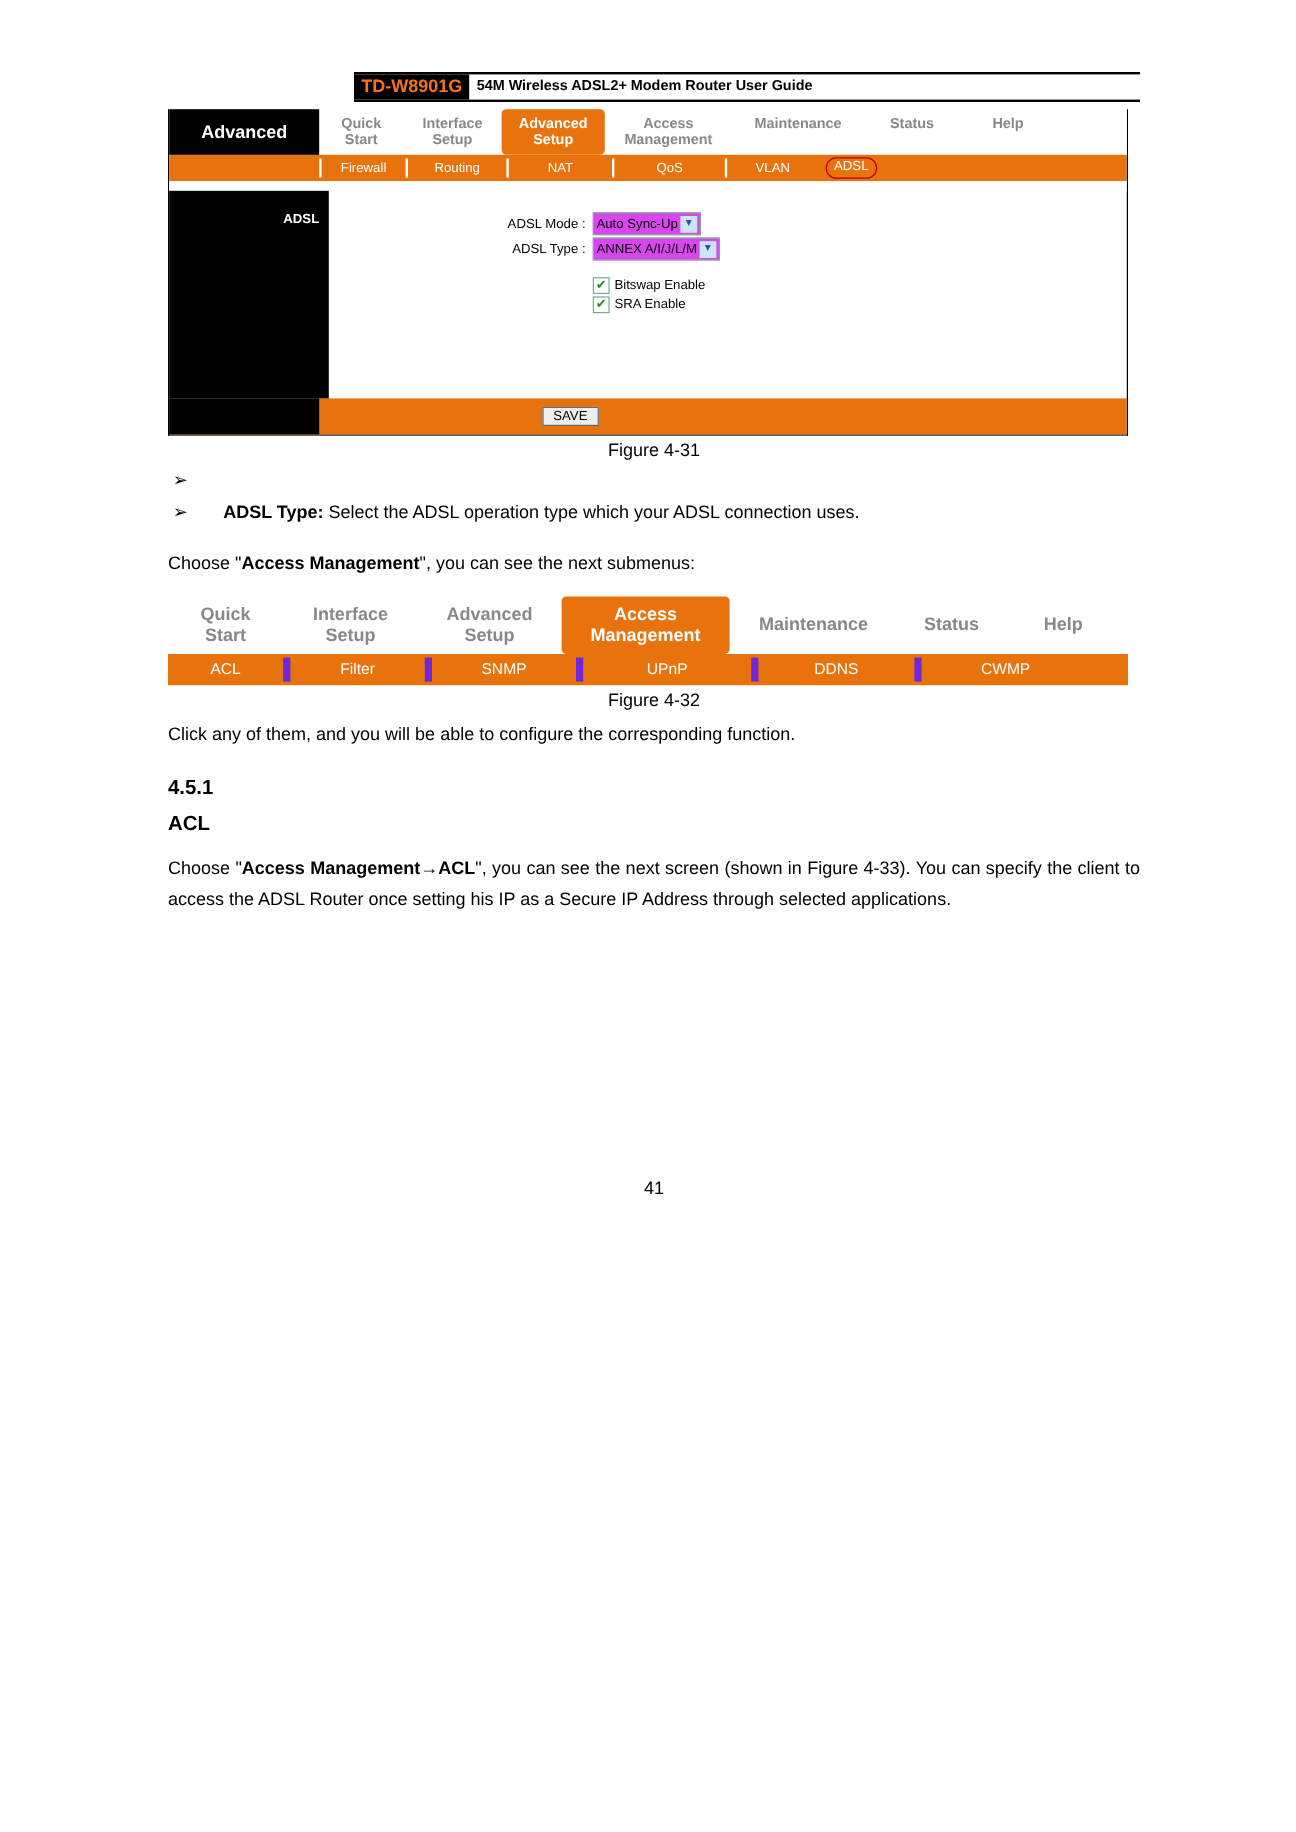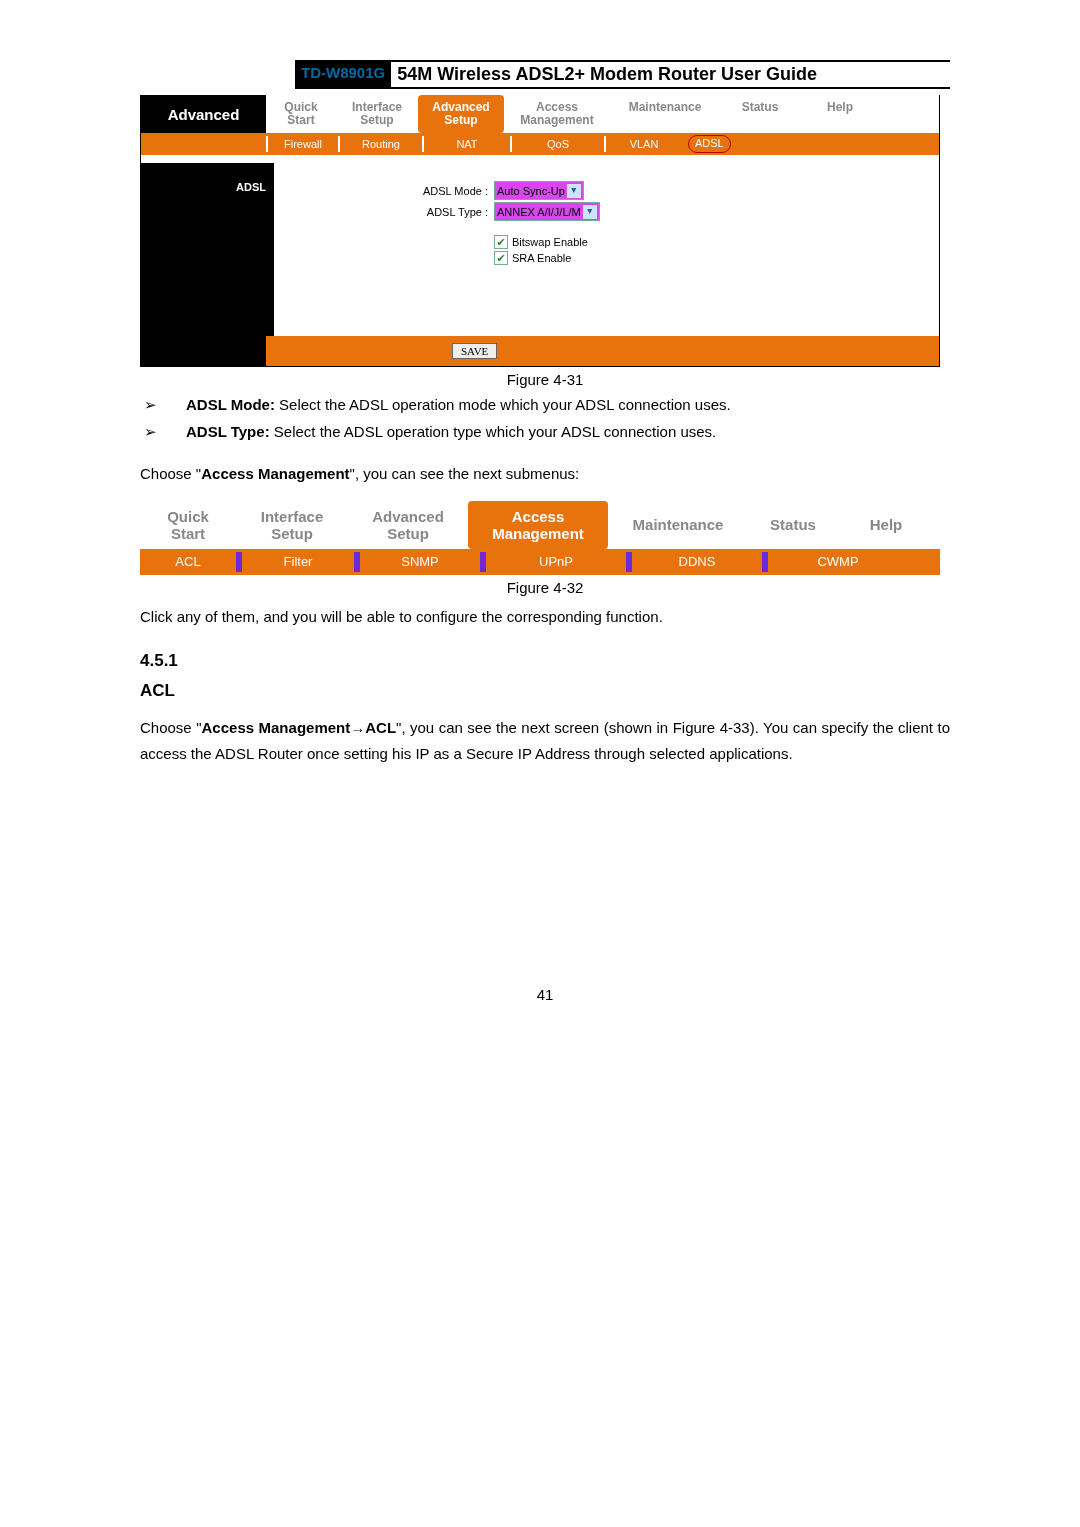--- a/index.html
+++ b/index.html
@@ -17,30 +17,30 @@
   .header-line {
     display: flex;
     align-items: stretch;
     border-top: 2px solid #000;
     border-bottom: 2px solid #000;
     margin-bottom: 6px;
     margin-left: 155px;
   }
   .header-model {
     background: #000;
-    color: #0369a1;
+    color: #f97316;
     font-weight: bold;
     padding: 2px 6px;
     font-size: 15px;
   }
   .header-title {
     font-weight: bold;
     padding: 2px 6px;
     flex: 1;
-    font-size: 18px;
+    font-size: 12px;
   }
   .figure {
     margin: 0 0 4px 0;
   }
   .fig-box {
     border: 1px solid #000;
     border-top: none;
     width: 798px;
     margin-left: 0;
   }
@@ -192,21 +192,20 @@
     width: 125px;
     background: #000;
     height: 100%;
   }
   .btn {
     background: #eee;
     border: 1px solid #666;
     font-size: 11px;
     padding: 1px 8px;
     margin-left: 186px;
-    font-family: Liberation Serif, serif;
   }
   .caption {
     text-align: center;
     font-size: 15px;
     margin: 4px 0 6px 0;
   }
   .bullets {
     margin: 0 0 18px 0;
     padding: 0;
     list-style: none;
@@ -382,21 +381,20 @@
         <div class="sidecell2b"></div>
         <span class="btn">SAVE</span>
       </div>
     </div>
     <div class="caption">Figure 4-31</div>
   </div>
 
   <ul class="bullets">
     <li>
         <span class="arrow"></span>
-      <span><b>ADSL Mode:</b><span> Select the ADSL operation mode which your ADSL connection uses.</span></span>
     </li>
     <li>
         <span class="arrow"></span>
       <span><b>ADSL Type:</b><span> Select the ADSL operation type which your ADSL connection uses.</span></span>
     </li>
   </ul>
 
 
   <div class="para">
     <span>Choose "</span><b>Access Management</b><span>", you can see the next submenus:</span>

